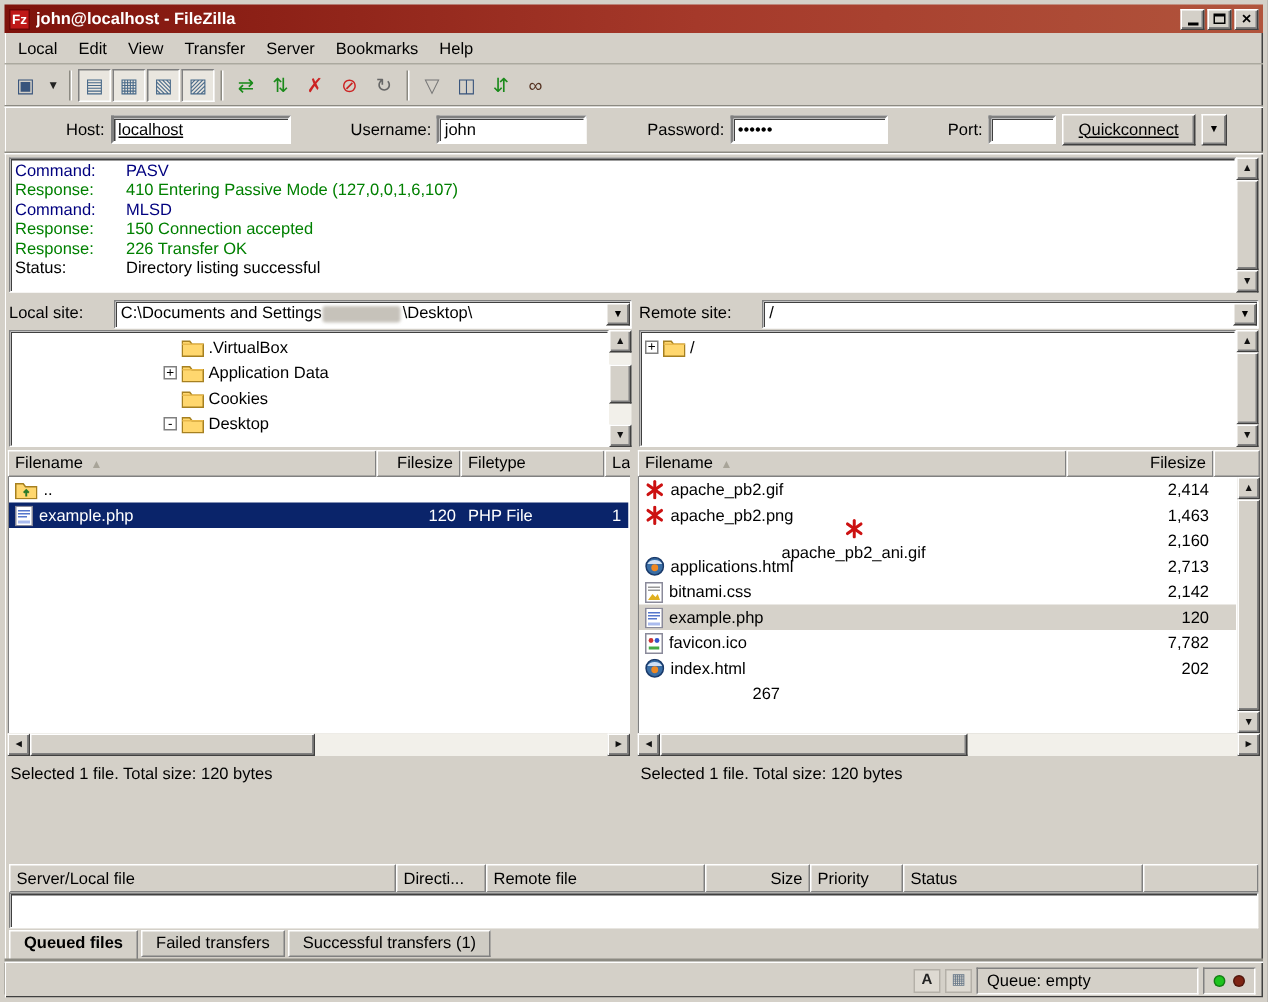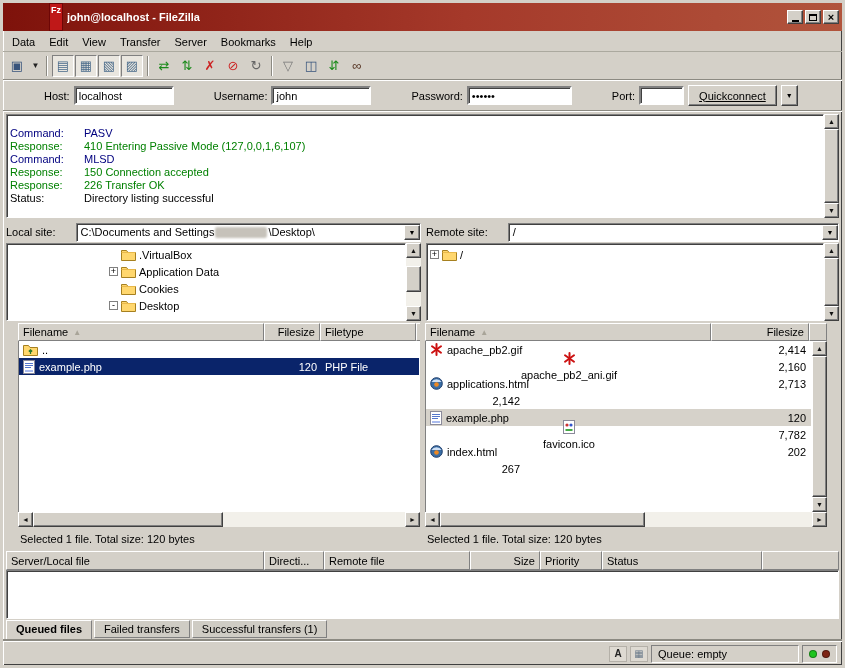--- a/index.html
+++ b/index.html
@@ -9,22 +9,22 @@
   .window{
     width:845px;height:668px;background:#d4d0c8;
     border:3px solid #d4d0c8;
     box-shadow: inset 1px 1px 0 #ffffff, inset -1px -1px 0 #404040;
     display:flex;flex-direction:column;position:relative;
   }
 
   
   .titlebar{flex:0 0 19px;background:linear-gradient(90deg,#7e120b,#a5392a 55%,#b1543c);
     display:flex;align-items:center;gap:4px;padding:0 3px;margin-bottom:1px;}
-  .app-icon{width:14px;height:28px;background:#bf1818;border:1px solid #6d0606;color:#fff;
-    font-size:9px;font-weight:bold;text-align:center;line-height:12px;flex:0 0 14px;margin-left:43px;}
+  .app-icon{width:14px;height:14px;background:#bf1818;border:1px solid #6d0606;color:#fff;
+    font-size:9px;font-weight:bold;text-align:center;line-height:12px;flex:0 0 14px;}
   .title-text{color:#fff;font-weight:bold;font-size:11px;flex:1;white-space:nowrap;overflow:hidden;}
   .tbtns{display:flex;gap:2px;}
   .tbtn{width:16px;height:14px;background:#d4d0c8;border:1px solid;border-color:#fff #404040 #404040 #fff;
     box-shadow:inset -1px -1px 0 #808080;display:flex;align-items:center;justify-content:center;}
   .glyph-min{width:7px;height:2px;background:#000;margin-top:7px;}
   .glyph-max{width:8px;height:7px;border:1px solid #000;border-top:2px solid #000;}
   .glyph-close{font-size:11px;font-weight:bold;line-height:10px;color:#000;}
 
   
   .menubar{flex:0 0 20px;display:flex;align-items:center;padding:0 2px;border-bottom:1px solid #aba99f;}
@@ -52,21 +52,21 @@
   .sb{width:15px;height:15px;flex:0 0 15px;background:#d4d0c8;border:1px solid;border-color:#fff #404040 #404040 #fff;
     box-shadow:inset -1px -1px 0 #808080;font-size:7px;display:flex;align-items:center;justify-content:center;color:#111;}
   .sb-thumb-v{background:#d4d0c8;border:1px solid;border-color:#fff #404040 #404040 #fff;box-shadow:inset -1px -1px 0 #808080;}
   .sb-thumb-h{background:#d4d0c8;border:1px solid;border-color:#fff #404040 #404040 #fff;box-shadow:inset -1px -1px 0 #808080;height:15px;}
   .sb-track{flex:1;}
   .fill{flex:1;}
 
   
   .log{flex:0 0 90px;margin:2px 3px;display:flex;}
   .log-lines{flex:1;background:#fff;border:1px solid;border-color:#808080 #fff #fff #808080;
-    box-shadow:inset 1px 1px 0 #404040;padding:12px 3px;overflow:hidden;line-height:13px;}
+    box-shadow:inset 1px 1px 0 #404040;padding:2px 3px;overflow:hidden;line-height:13px;}
   .log-line{display:flex;white-space:nowrap;}
   .log-label{flex:0 0 74px;}
 
   
   .sites{flex:0 0 100px;display:flex;margin:1px 3px;}
   .pane-l{width:415px;flex:0 0 415px;display:flex;flex-direction:column;}
   .pane-r{flex:1;display:flex;flex-direction:column;}
   .splitter-v{flex:0 0 5px;}
   .site-hdr{flex:0 0 22px;display:flex;align-items:center;gap:20px;padding:1px 0;}
   .site-label{white-space:nowrap;}
@@ -79,40 +79,40 @@
   .tree-wrap{flex:1;display:flex;}
   .tree-body{flex:1;background:#fff;border:1px solid;border-color:#808080 #fff #fff #808080;
     box-shadow:inset 1px 1px 0 #404040;overflow:hidden;padding-top:2px;}
   .tree-row{height:17px;display:flex;align-items:center;gap:3px;white-space:nowrap;}
   .expander{width:9px;height:9px;flex:0 0 9px;border:1px solid #808080;background:#fff;font-size:9px;
     line-height:7px;text-align:center;color:#000;}
   .expander-space{width:9px;flex:0 0 9px;}
   .tree-icon,.file-icon{display:inline-flex;align-items:center;}
 
   
-  .lists{flex:0 0 224px;display:flex;margin:1px 15px;}
+  .lists{flex:0 0 224px;display:flex;margin:1px 2px;}
   .list-col{flex:1;display:flex;flex-direction:column;overflow:hidden;}
   .list-hdr{flex:0 0 18px;display:flex;overflow:hidden;background:#d4d0c8;}
   .hdr-cell{border:1px solid;border-color:#fff #808080 #808080 #fff;display:flex;align-items:center;
     padding:0 4px;overflow:hidden;white-space:nowrap;flex:0 0 auto;background:#d4d0c8;}
   .hdr-cell.right{justify-content:flex-end;}
   .hdr-fill{flex:1 1 auto;}
   .sort-arrow{color:#a8a498;font-size:8px;margin-left:5px;}
   .list-body{flex:1;background:#fff;border-left:1px solid #808080;border-right:1px solid #fff;overflow:hidden;}
   .file-row{height:17px;display:flex;align-items:center;white-space:nowrap;}
   .file-cell{padding:0 4px;overflow:hidden;display:flex;gap:4px;align-items:center;flex:0 0 auto;}
   .file-cell.right{justify-content:flex-end;}
   .sel-blue{background:#0a246a;color:#fff;}
   .sel-grey{background:#d6d2ca;}
   .mid{display:flex;flex:1;overflow:hidden;}
   .status-text{flex:0 0 20px;display:flex;align-items:center;padding:3px 3px 0 2px;white-space:nowrap;overflow:hidden;}
 
   
   .queue{flex:1;display:flex;flex-direction:column;margin:3px 3px 0 3px;overflow:hidden;}
-  .queue-hdr{flex:0 0 19px;display:flex;overflow:hidden;}
+  .queue-hdr{flex:0 0 19px;display:flex;overflow:hidden;margin-top:48px;}
   .queue-body{flex:1;background:#fff;border:1px solid;border-color:#808080 #fff #fff #808080;
     box-shadow:inset 1px 1px 0 #404040;}
   .tabsrow{flex:0 0 22px;display:flex;align-items:flex-start;padding:1px 3px 0 3px;gap:2px;}
   .qtab{padding:2px 9px;height:18px;background:#cfccc4;border:1px solid;border-color:#fff #808080 #808080 #fff;
     white-space:nowrap;}
   .qtab.active{font-weight:bold;height:20px;background:#d4d0c8;border-bottom-color:#d4d0c8;}
 
   
   .statusbar{flex:0 0 24px;border-top:1px solid #fff;box-shadow:0 -2px 0 #8c8a82;
     display:flex;align-items:center;justify-content:flex-end;gap:3px;padding:2px 5px;}
@@ -138,21 +138,21 @@
       <span class="tbtn">
           <span class="glyph-max"></span>
         </span>
       <span class="tbtn">
           <span class="glyph-close">×</span>
         </span>
     </span>
   </div>
 
   <div class="menubar" id="menubar">
-      <span class="menu-item">Data</span>
+      <span class="menu-item">Local</span>
       <span class="menu-item">Edit</span>
       <span class="menu-item">View</span>
       <span class="menu-item">Transfer</span>
       <span class="menu-item">Server</span>
       <span class="menu-item">Bookmarks</span>
       <span class="menu-item">Help</span>
     </div>
 
   <div class="toolbar" id="toolbar">
       <span class="tb-btn">
@@ -199,21 +199,21 @@
         <span class="tb-glyph" style="color: rgb(26, 138, 26);">⇵</span>
       </span>
       <span class="tb-btn">
         <span class="tb-glyph" style="color: rgb(85, 51, 34);">∞</span>
       </span>
     </div>
   <div class="groove"></div>
 
   <div class="quickbar">
     <span class="qc-label">Host:</span>
-    <input class="qc-input" style="width: 100px;" value="localhost">
+    <input class="qc-input" style="width: 120px; text-decoration: underline;" value="localhost">
     <span class="qc-label">Username:</span>
     <input class="qc-input" style="width: 100px;" value="john">
     <span class="qc-label">Password:</span>
     <input class="qc-input" style="width: 105px;" value="••••••">
     <span class="qc-label">Port:</span>
     <input class="qc-input" style="width: 45px;" value="">
     <button class="qc-btn">Quickconnect</button>
     <span class="qc-drop">
         <span>▼</span>
       </span>
@@ -433,67 +433,93 @@
                       <path d="M2 3.3l9 6.4"></path>
                       <path d="M11 3.3L2 9.7"></path>
                     </g>
                   </svg>
                 </span>
                 <span>apache_pb2.gif</span>
               </span>
               <span class="file-cell right" style="width: 98px;">2,414</span>
             </div>
             <div class="file-row">
-              <span class="file-cell" style="width: 286px; flex-direction: column;">
+              <span class="file-cell" style="width: 286px;">
                 <span class="file-icon">
                   <svg width="13" height="13" viewBox="0 0 13 13">
                     <g stroke="#cc1111" stroke-width="2" stroke-linecap="round">
                       <path d="M6.5 1v11"></path>
                       <path d="M2 3.3l9 6.4"></path>
                       <path d="M11 3.3L2 9.7"></path>
                     </g>
                   </svg>
                 </span>
+                <span>apache_pb2.png</span>
+              </span>
+              <span class="file-cell right" style="width: 98px;">1,463</span>
+            </div>
+            <div class="file-row">
+              <span class="file-cell" style="width: 286px; flex-direction: column;">
+                <span class="file-icon">
+                  <svg width="13" height="13" viewBox="0 0 13 13">
+                    <g stroke="#cc1111" stroke-width="2" stroke-linecap="round">
+                      <path d="M6.5 1v11"></path>
+                      <path d="M2 3.3l9 6.4"></path>
+                      <path d="M11 3.3L2 9.7"></path>
+                    </g>
+                  </svg>
+                </span>
                 <span>apache_pb2_ani.gif</span>
               </span>
               <span class="file-cell right" style="width: 98px;">2,160</span>
             </div>
             <div class="file-row">
               <span class="file-cell" style="width: 286px;">
                 <span class="file-icon">
                   <svg width="13" height="13" viewBox="0 0 13 13">
                     <circle cx="6.5" cy="6.5" r="5.8" fill="#3a6ea5" stroke="#1a3a6a"></circle>
                     <path d="M1.5 5a5.5 4.5 0 0110 0z" fill="#cfe0f5"></path>
                     <circle cx="6.5" cy="7.5" r="2.3" fill="#ee8822"></circle>
                   </svg>
                 </span>
                 <span>applications.html</span>
               </span>
               <span class="file-cell right" style="width: 98px;">2,713</span>
             </div>
             <div class="file-row">
+              <span class="file-cell" style="width: 286px;">
+                <span class="file-icon">
+                  <svg width="12" height="14" viewBox="0 0 12 14">
+                    <rect x=".5" y=".5" width="11" height="13" fill="#fff" stroke="#8a8a9a"></rect>
+                    <rect x="2" y="3" width="8" height="1" fill="#999"></rect>
+                    <rect x="2" y="5" width="8" height="1" fill="#999"></rect>
+                    <path d="M2 12l3-4 2 2 1.5-2 1.5 4z" fill="#e0b020"></path>
+                  </svg>
+                </span>
+                <span>bitnami.css</span>
+              </span>
               <span class="file-cell right" style="width: 98px;">2,142</span>
             </div>
             <div class="file-row sel-grey">
               <span class="file-cell" style="width: 286px;">
                 <span class="file-icon">
                   <svg width="12" height="14" viewBox="0 0 12 14">
                     <rect x=".5" y=".5" width="11" height="13" fill="#fff" stroke="#8a8a9a"></rect>
                     <rect x="2" y="3" width="8" height="1" fill="#5577cc"></rect>
                     <rect x="2" y="5" width="8" height="1" fill="#5577cc"></rect>
                     <rect x="2" y="7" width="6" height="1" fill="#5577cc"></rect>
                     <rect x="2" y="10" width="8" height="2" fill="#aabbee"></rect>
                   </svg>
                 </span>
                 <span>example.php</span>
               </span>
               <span class="file-cell right" style="width: 98px;">120</span>
             </div>
             <div class="file-row">
-              <span class="file-cell" style="width: 286px; flex-direction: column;">
+              <span class="file-cell" style="width: 286px;">
                 <span class="file-icon">
                   <svg width="12" height="14" viewBox="0 0 12 14">
                     <rect x=".5" y=".5" width="11" height="13" fill="#fff" stroke="#8a8a9a"></rect>
                     <circle cx="4" cy="5" r="1.6" fill="#cc3333"></circle>
                     <circle cx="8" cy="5" r="1.6" fill="#3355cc"></circle>
                     <rect x="2.5" y="9" width="7" height="2" fill="#44aa44"></rect>
                   </svg>
                 </span>
                 <span>favicon.ico</span>
               </span>

